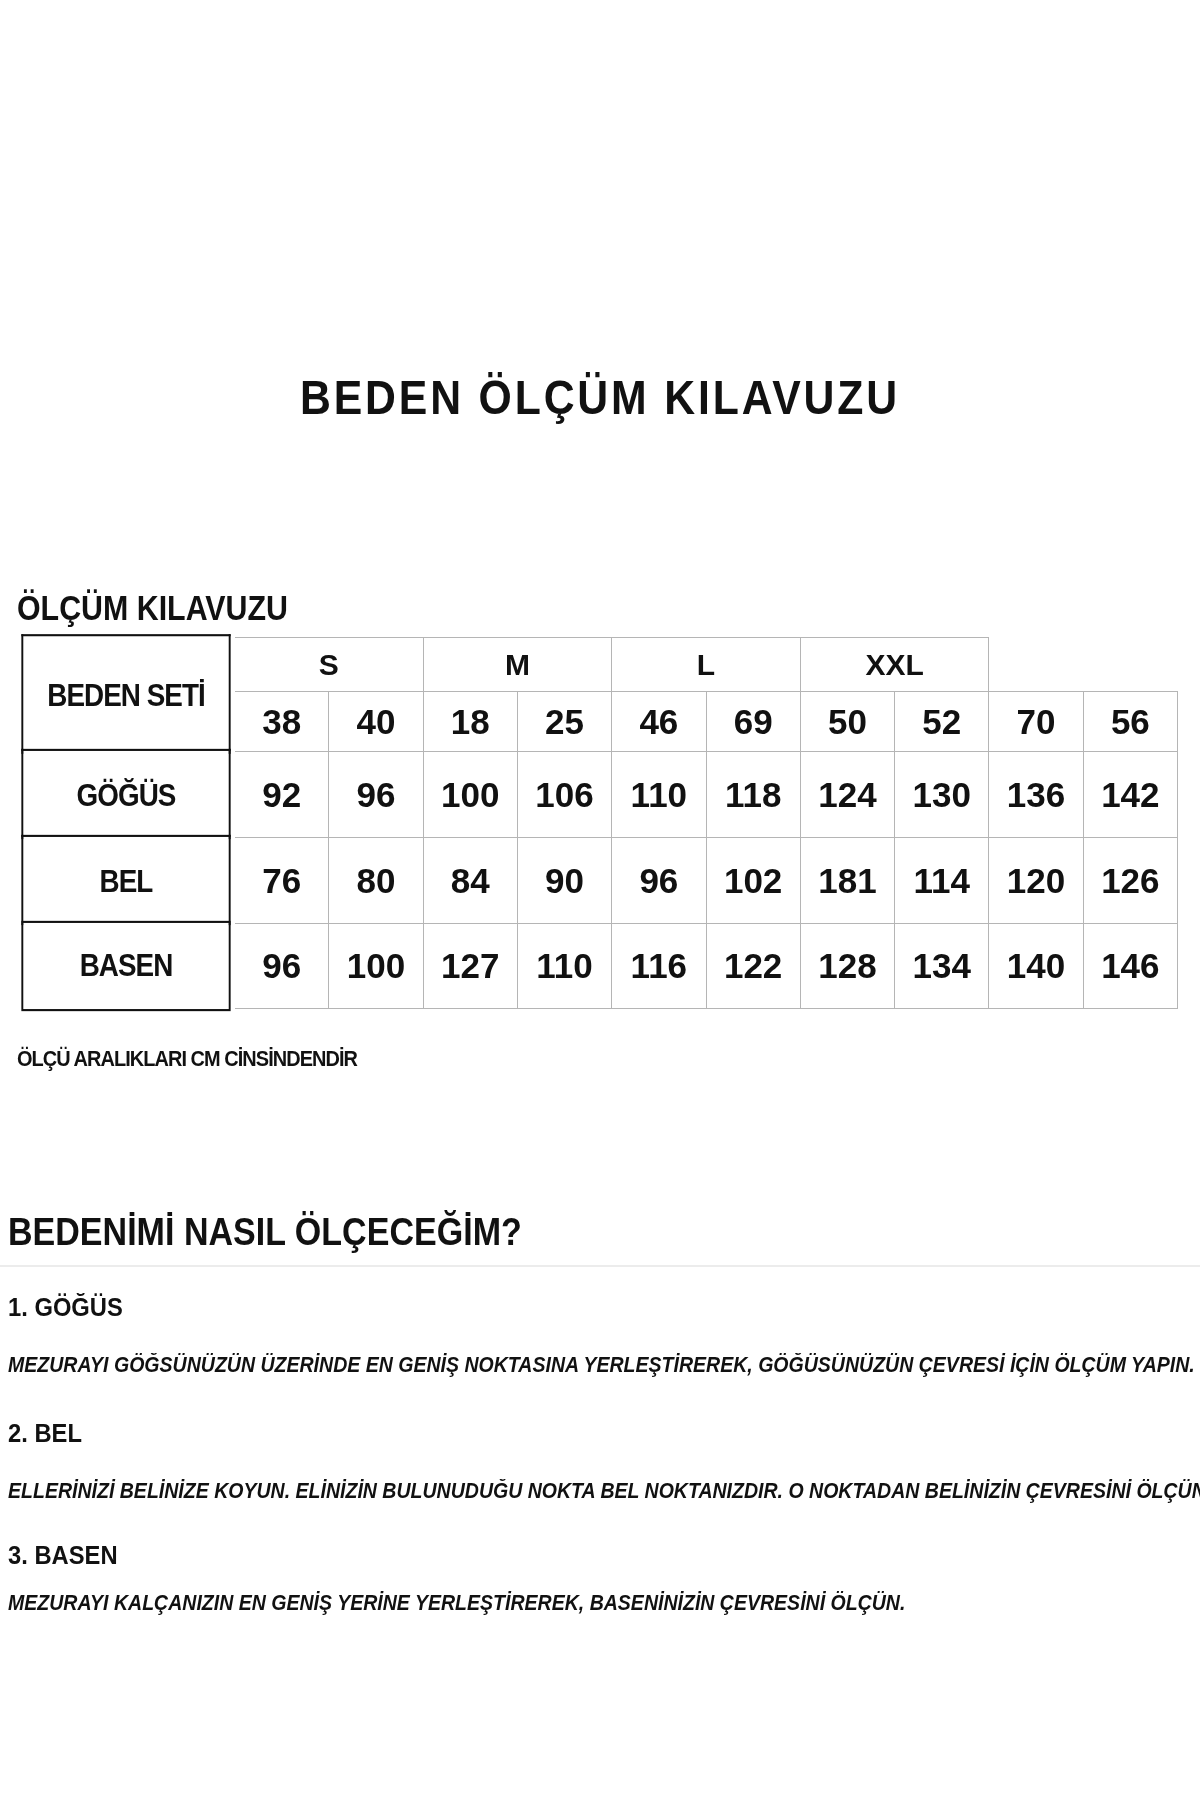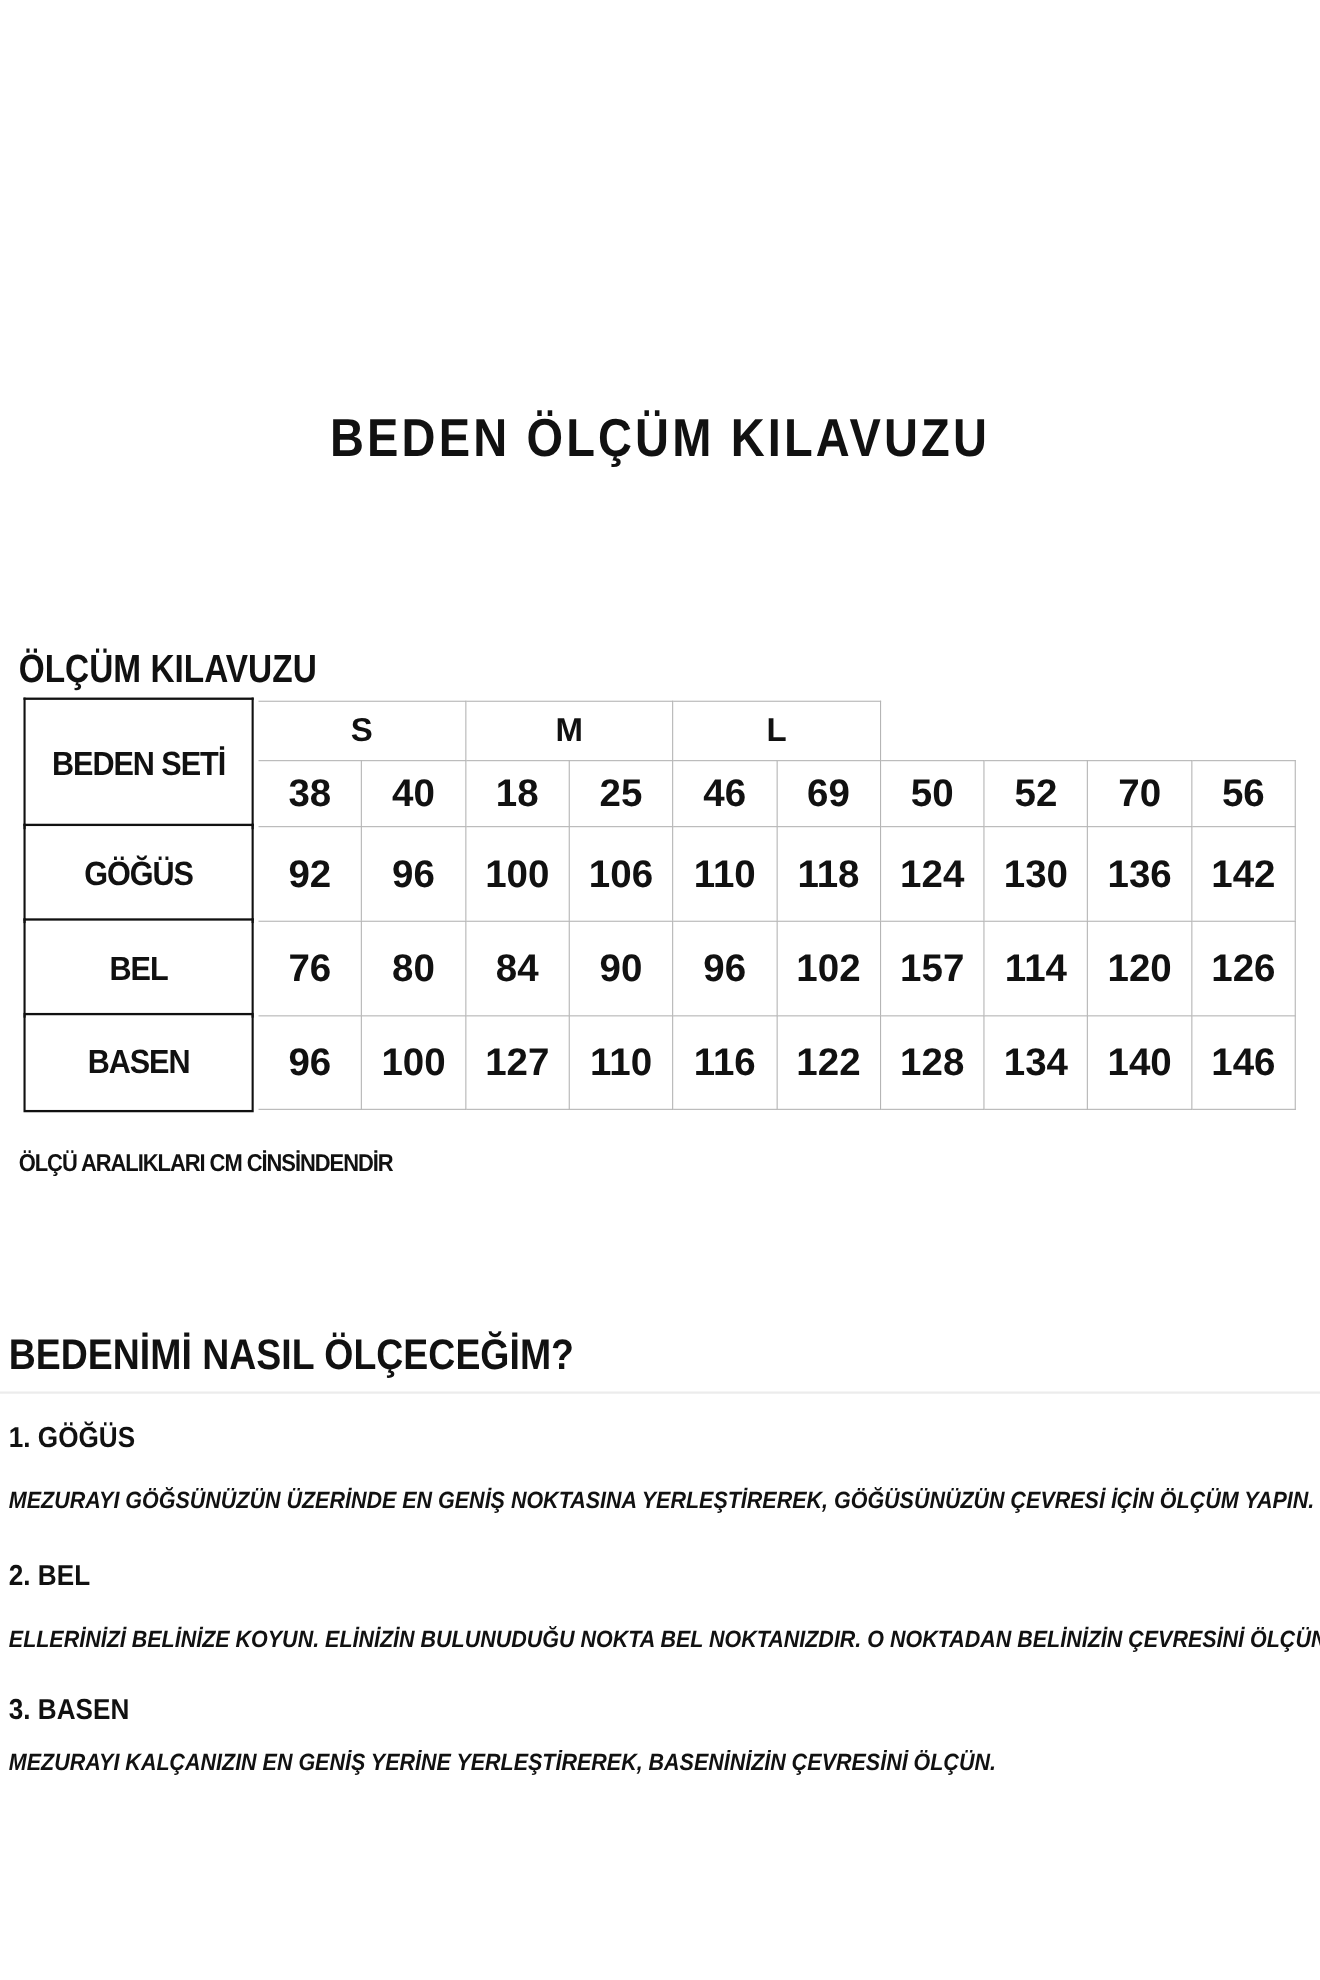--- a/index.html
+++ b/index.html
@@ -108,20 +108,21 @@
 
   <div class="section-title">ÖLÇÜM KILAVUZU</div>
 
   <div class="size-table">
 
     <div class="cell label-cell corner">BEDEN SETİ</div>
 
     <div class="cell data-cell group-cell" style="grid-row:1">S</div>
     <div class="cell data-cell group-cell" style="grid-row:1">M</div>
     <div class="cell data-cell group-cell" style="grid-row:1">L</div>
+    <div class="cell data-cell group-cell" style="grid-row:1">XXL</div>
 
     <div class="cell data-cell" style="grid-row:2">38</div>
     <div class="cell data-cell" style="grid-row:2">40</div>
     <div class="cell data-cell" style="grid-row:2">18</div>
     <div class="cell data-cell" style="grid-row:2">25</div>
     <div class="cell data-cell" style="grid-row:2">46</div>
     <div class="cell data-cell" style="grid-row:2">69</div>
     <div class="cell data-cell" style="grid-row:2">50</div>
     <div class="cell data-cell" style="grid-row:2">52</div>
     <div class="cell data-cell" style="grid-row:2">70</div>
@@ -139,21 +140,21 @@
     <div class="cell data-cell" style="grid-row:3">136</div>
     <div class="cell data-cell" style="grid-row:3">142</div>
 
     <div class="cell label-cell" style="grid-row:4;grid-column:1">BEL</div>
     <div class="cell data-cell" style="grid-row:4">76</div>
     <div class="cell data-cell" style="grid-row:4">80</div>
     <div class="cell data-cell" style="grid-row:4">84</div>
     <div class="cell data-cell" style="grid-row:4">90</div>
     <div class="cell data-cell" style="grid-row:4">96</div>
     <div class="cell data-cell" style="grid-row:4">102</div>
-    <div class="cell data-cell" style="grid-row:4">157</div>
+    <div class="cell data-cell" style="grid-row:4">181</div>
     <div class="cell data-cell" style="grid-row:4">114</div>
     <div class="cell data-cell" style="grid-row:4">120</div>
     <div class="cell data-cell" style="grid-row:4">126</div>
 
     <div class="cell label-cell last" style="grid-row:5;grid-column:1">BASEN</div>
     <div class="cell data-cell bottom" style="grid-row:5">96</div>
     <div class="cell data-cell bottom" style="grid-row:5">100</div>
     <div class="cell data-cell bottom" style="grid-row:5">127</div>
     <div class="cell data-cell bottom" style="grid-row:5">110</div>
     <div class="cell data-cell bottom" style="grid-row:5">116</div>

